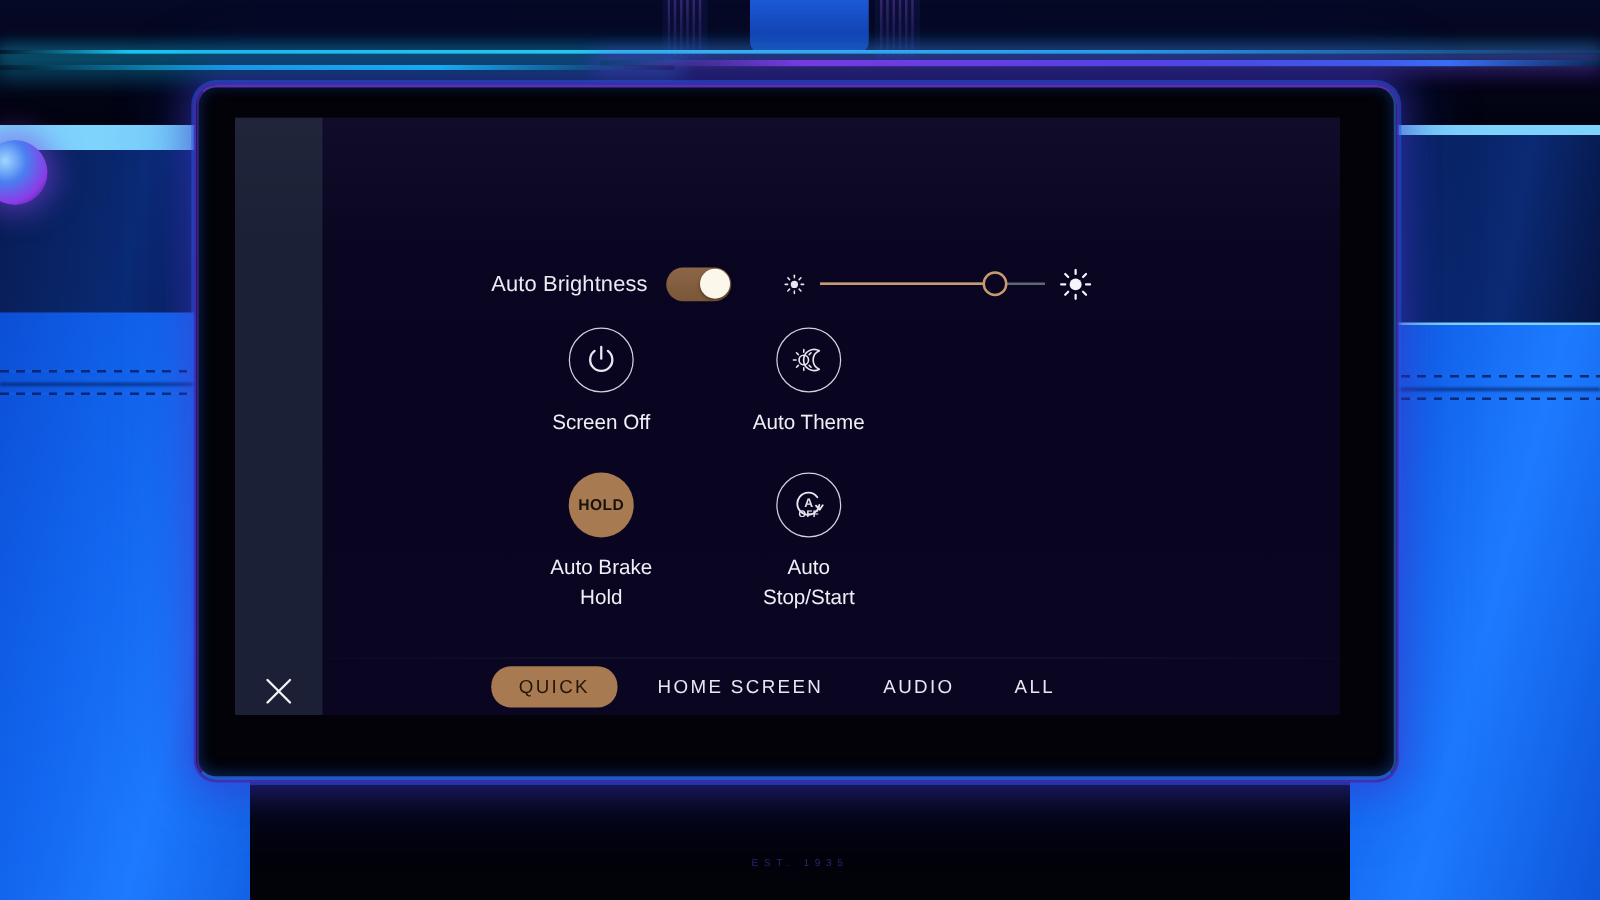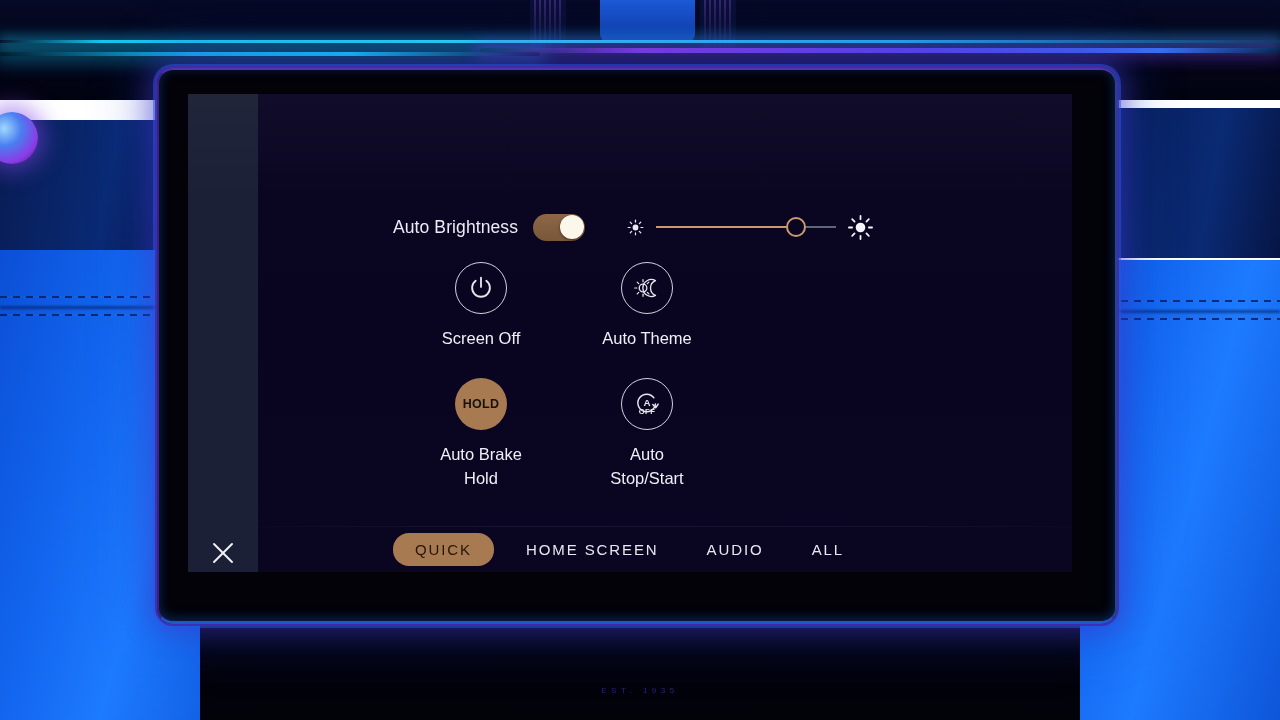--- a/index.html
+++ b/index.html
@@ -1,20 +1,20 @@
 <!DOCTYPE html>
 <html><head>
 <meta charset="utf-8">
 <style>
   * { margin:0; padding:0; box-sizing:border-box; }
   html,body { width:1280px; height:720px; overflow:hidden; background:#000; }
   body { font-family:"Liberation Sans", sans-serif; }
 
   
-  #scene { position:relative; width:1280px; height:720px; background:#ffffff; overflow:hidden; }
+  #scene { position:relative; width:1280px; height:720px; background:#7dd3fc; overflow:hidden; }
 
   
   .cabin-dark-top { position:absolute; left:0; top:0; width:1280px; height:100px;
       background:linear-gradient(180deg,#05061d 0%,#04051a 45%,#020310 100%); }
   .dash-panel { position:absolute; left:0; top:0; width:1280px; height:58px;
       background:linear-gradient(180deg,#060926 0%,#04061c 60%,#020309 100%); }
 
   
   .vent-block { position:absolute; top:0; height:50px; background:linear-gradient(180deg,#0a1038,#050a22);
       border-radius:0 0 5px 5px; }

